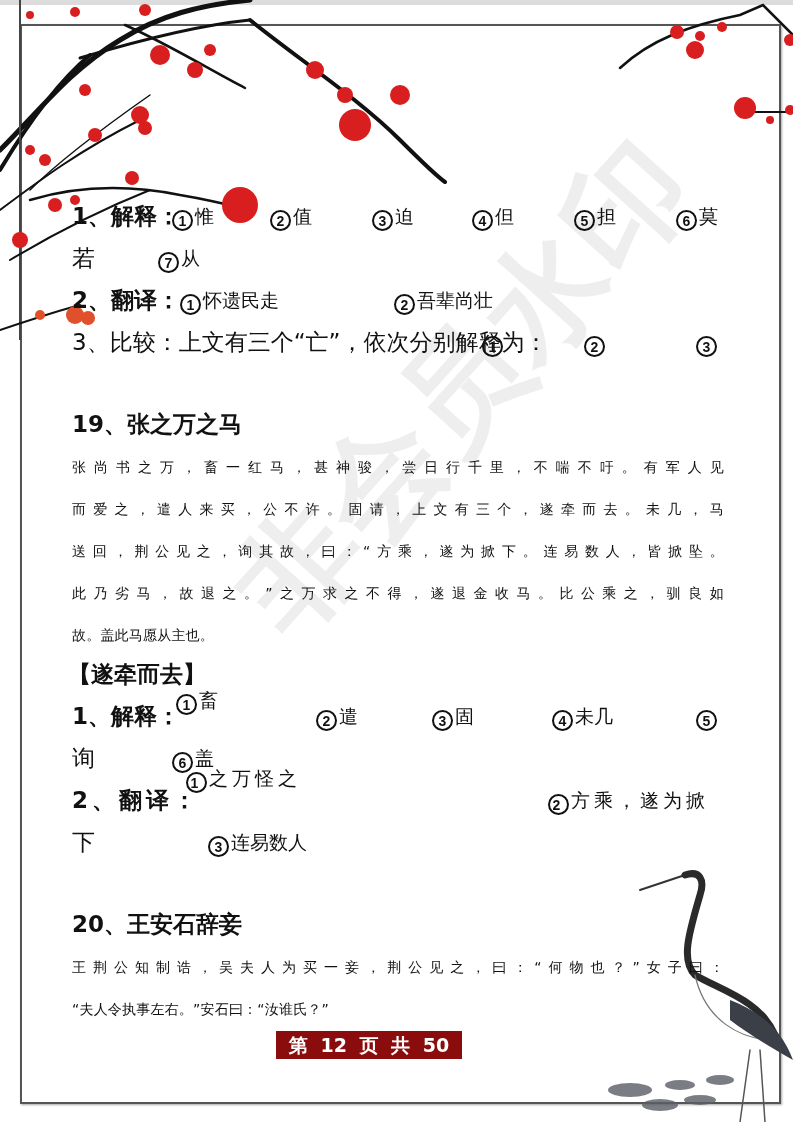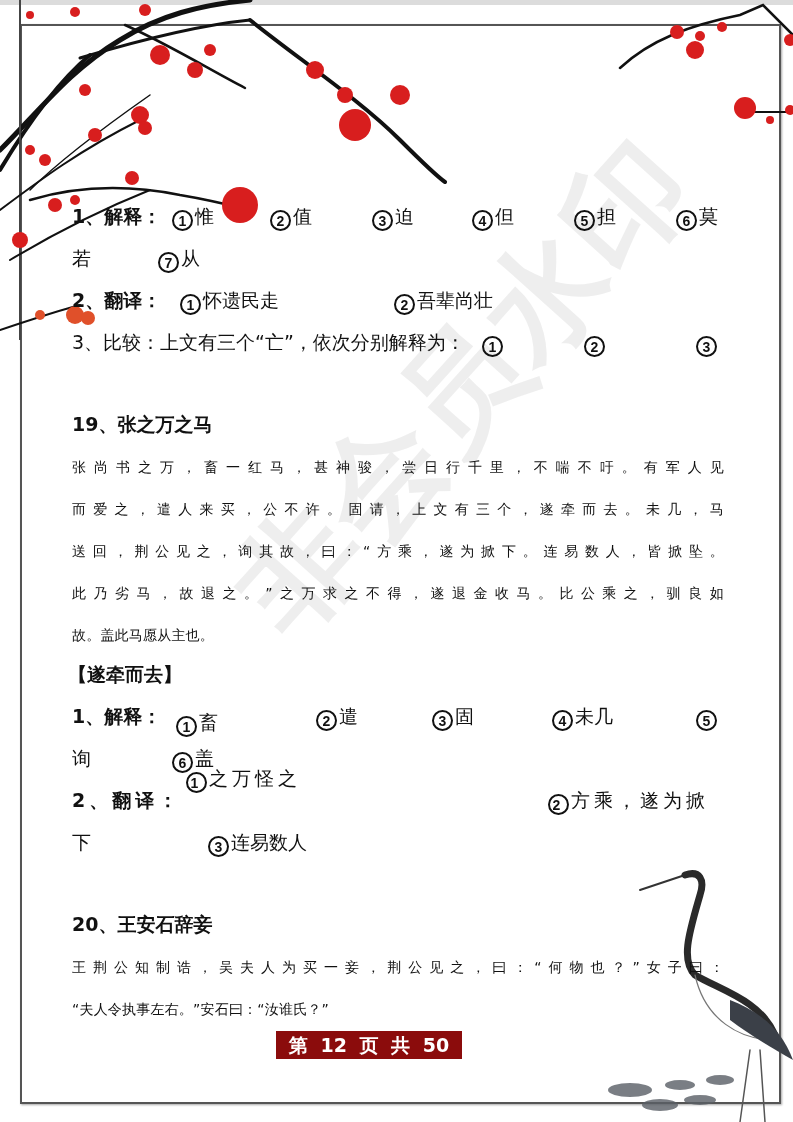--- a/index.html
+++ b/index.html
@@ -6,21 +6,21 @@
   body { width: 793px; height: 1122px; position: relative; overflow: hidden;
          font-family: "DejaVu Sans", "Liberation Sans", sans-serif; color: #111; }
   .topbar { position: absolute; left: 0; top: 0; width: 793px; height: 5px; background: #dcdcdc; }
   .frame { position: absolute; left: 20px; top: 24px; width: 761px; height: 1080px;
            border: 2px solid #555; box-shadow: 1px 1px 2px rgba(0,0,0,0.35); box-sizing: border-box; }
   .deco { position: absolute; pointer-events: none; }
   .watermark { position: absolute; left: 200px; top: 560px; transform: rotate(-48deg);
                transform-origin: left top; font-size: 120px; color: rgba(160,160,160,0.18);
                letter-spacing: 2px; white-space: nowrap; font-weight: bold; }
   .content { position: absolute; left: 72px; top: 0; width: 650px; }
-  .line { position: absolute; left: 0; font-size: 19px; line-height: 28px; white-space: nowrap; }
+  .line { position: absolute; left: 0; font-size: 23px; line-height: 28px; white-space: nowrap; }
   .b { font-weight: bold; }
   .c { display: inline-block; width: 21px; height: 21px; border: 2px solid #111; border-radius: 50%;
        box-sizing: border-box; text-align: center; font-size: 14px; line-height: 18px; font-weight: bold;
        vertical-align: -3px; margin-right: 2px; font-family: "Liberation Sans", sans-serif; }
   .item { position: absolute; font-size: 19px; line-height: 28px; white-space: nowrap; }
   .para { position: absolute; left: 0; width: 652px; font-size: 14px; line-height: 42px;
           text-align: justify; text-align-last: justify; letter-spacing: 0.2px; }
   .footer { position: absolute; left: 276px; top: 1031px; height: 28px; width: 186px;
             background: #8b0c0c; color: #fff; font-weight: bold; font-size: 19px; line-height: 28px;
             text-align: center; word-spacing: 6px; }
@@ -136,21 +136,21 @@
   <div class="line b" style="top:410px">19、张之万之马</div>
   <div class="para" style="top:446px">张尚书之万，畜一红马，甚神骏，尝日行千里，不喘不吁。有军人见</div>
   <div class="para" style="top:488px">而爱之，遣人来买，公不许。固请，上文有三个，遂牵而去。未几，马</div>
   <div class="para" style="top:530px">送回，荆公见之，询其故，曰：“方乘，遂为掀下。连易数人，皆掀坠。</div>
   <div class="para" style="top:572px">此乃劣马，故退之。”之万求之不得，遂退金收马。比公乘之，驯良如</div>
   <div class="para" style="top:614px;text-align-last:left">故。盖此马愿从主也。</div>
 
   <div class="line b" style="top:660px;left:-4px">【遂牵而去】</div>
 
   <div class="line b" style="top:702px">1、解释：</div>
-  <div class="item" style="left:104px;top:708px"><span class="c">1</span><span>畜</span></div>
+  <div class="item" style="left:104px;top:686px"><span class="c">1</span><span>畜</span></div>
   <div class="item" style="left:244px;top:702px"><span class="c">2</span><span>遣</span></div>
   <div class="item" style="left:360px;top:702px"><span class="c">3</span><span>固</span></div>
   <div class="item" style="left:480px;top:702px"><span class="c">4</span><span>未几</span></div>
   <div class="item" style="left:624px;top:702px"><span class="c">5</span></div>
   <div class="line" style="top:744px">询</div>
   <div class="item" style="left:100px;top:744px"><span class="c">6</span><span>盖</span></div>
 
   <div class="line b" style="top:786px;letter-spacing:4px">2、翻译：</div>
   <div class="item" style="left:114px;top:764px;letter-spacing:4px"><span class="c">1</span><span>之万怪之</span></div>
   <div class="item" style="left:476px;top:786px;letter-spacing:4px"><span class="c">2</span><span>方乘，遂为掀</span></div>

